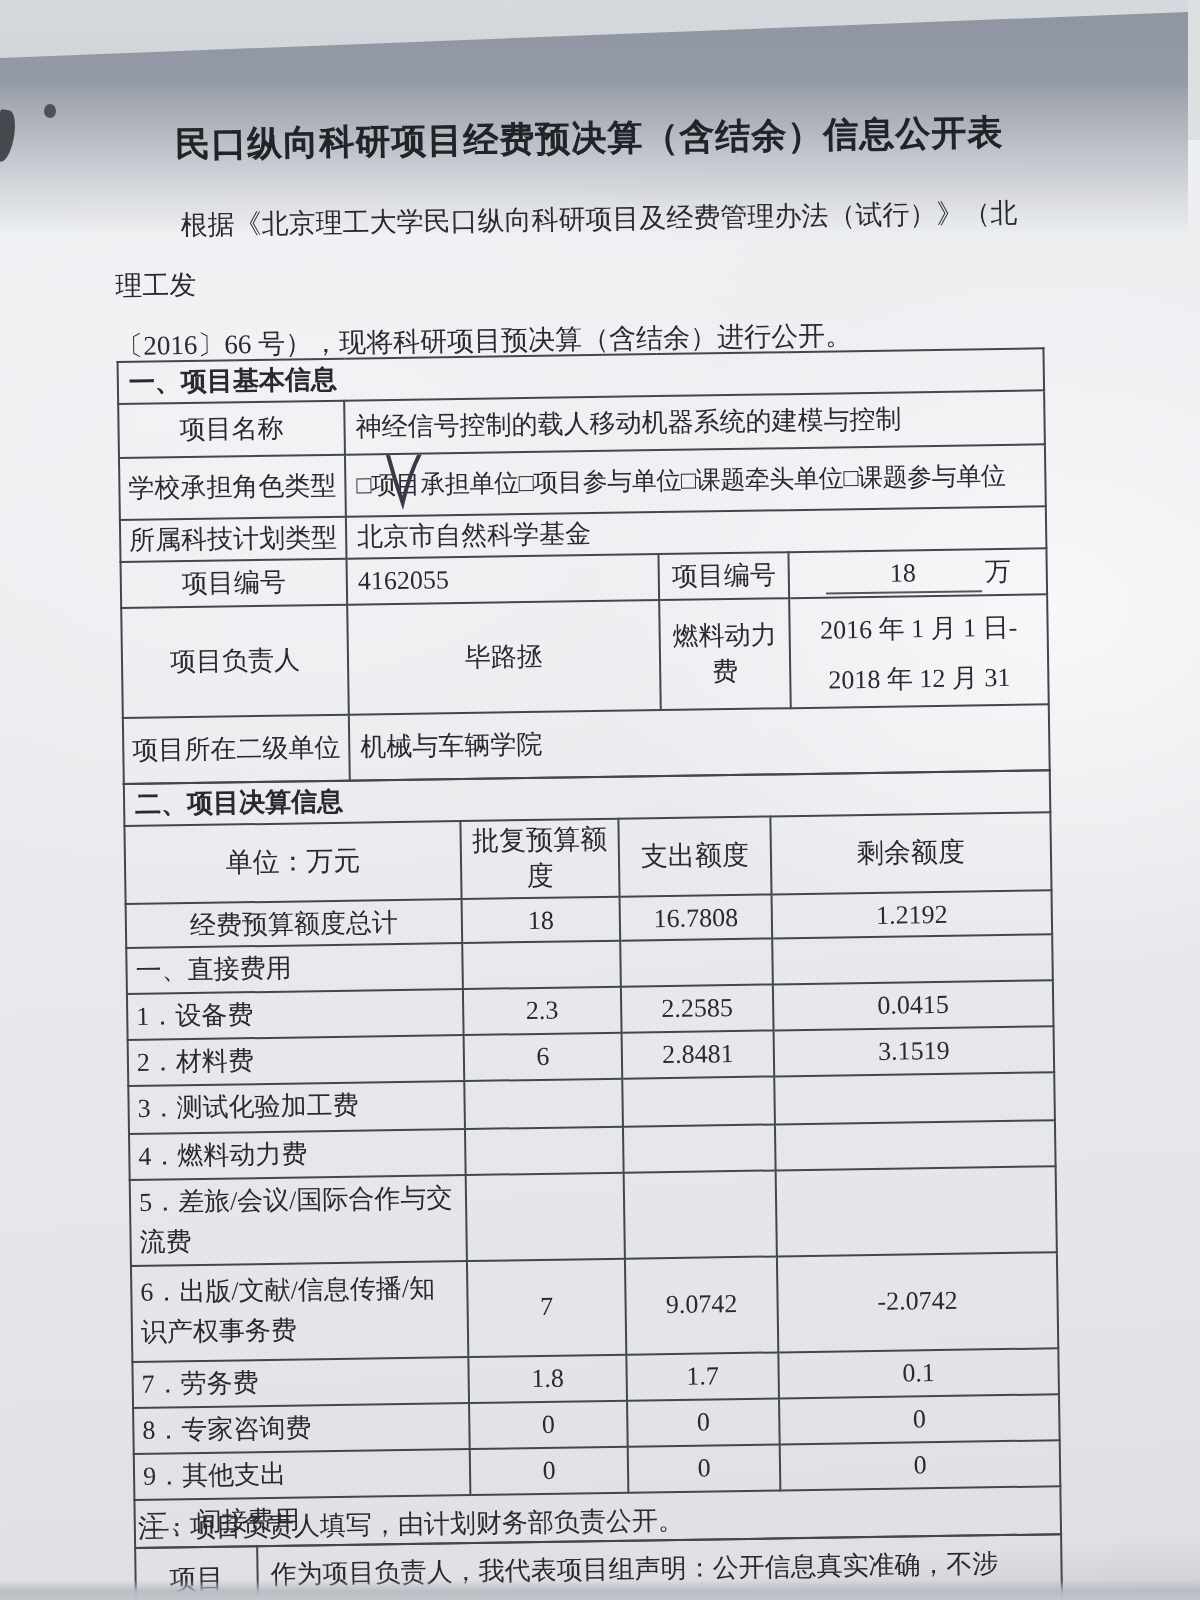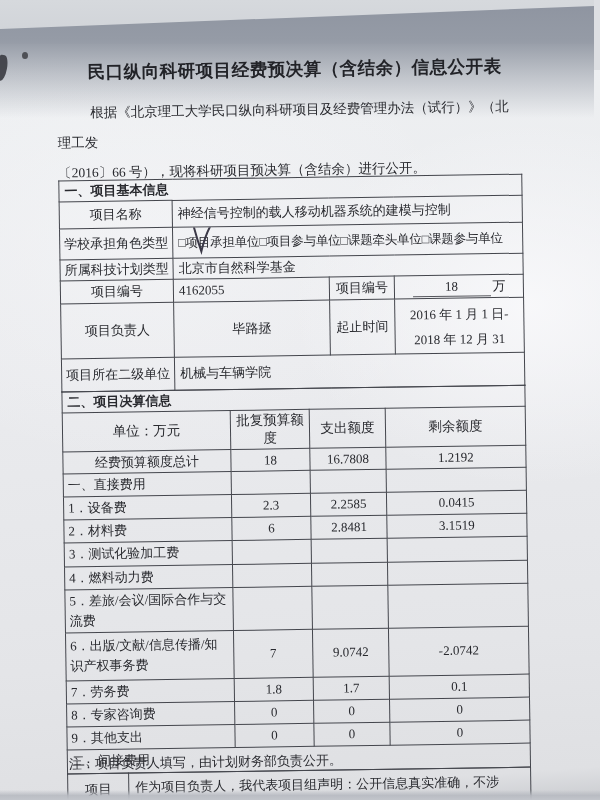--- a/index.html
+++ b/index.html
@@ -139,21 +139,21 @@
           <td class="lbl">项目编号</td>
           <td class="val">4162055</td>
           <td class="center">项目编号</td>
           <td class="funds-cell">
             <span class="blank">18</span><span class="wan">万</span>
           </td>
         </tr>
         <tr class="r-lead">
           <td class="lbl">项目负责人</td>
           <td class="center">毕路拯</td>
-          <td class="center">起止时间</td>
+          <td class="center">燃料动力费</td>
           <td class="period-cell">
             <span>2016 年  1 月 1  日-</span>
             <span>2018  年 12 月 31</span>
           </td>
         </tr>
         <tr class="r-unit">
           <td class="lbl">项目所在二级单位</td>
           <td class="val" colspan="3">机械与车辆学院</td>
         </tr>
       </tbody>

